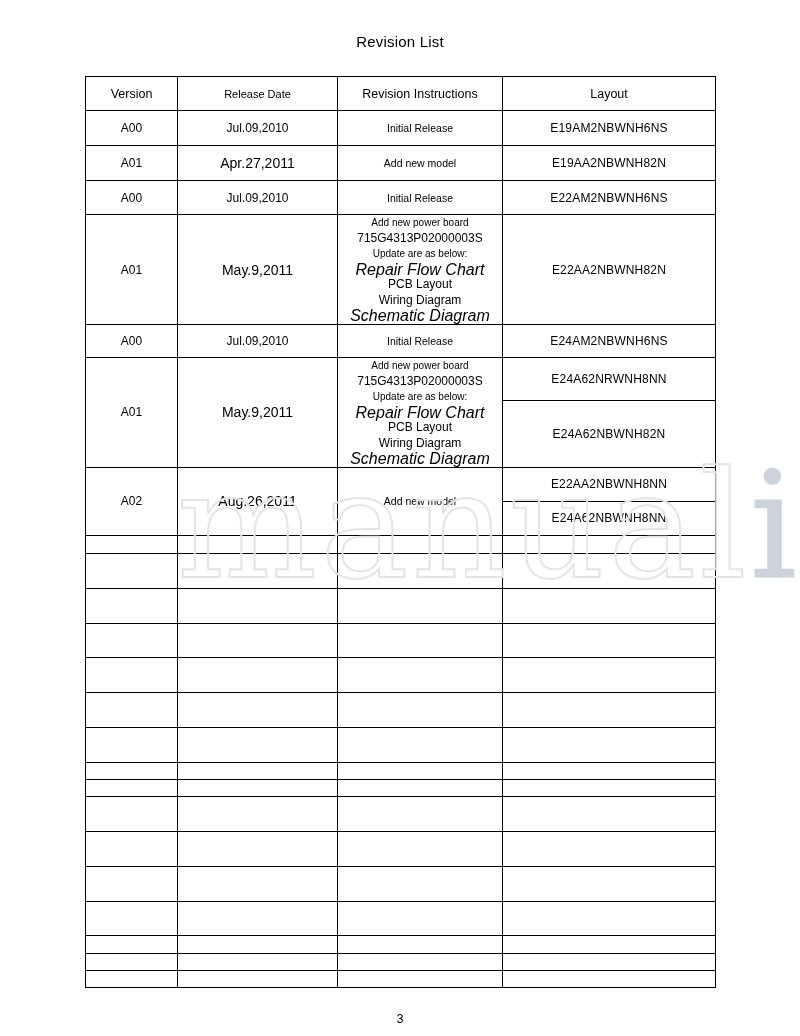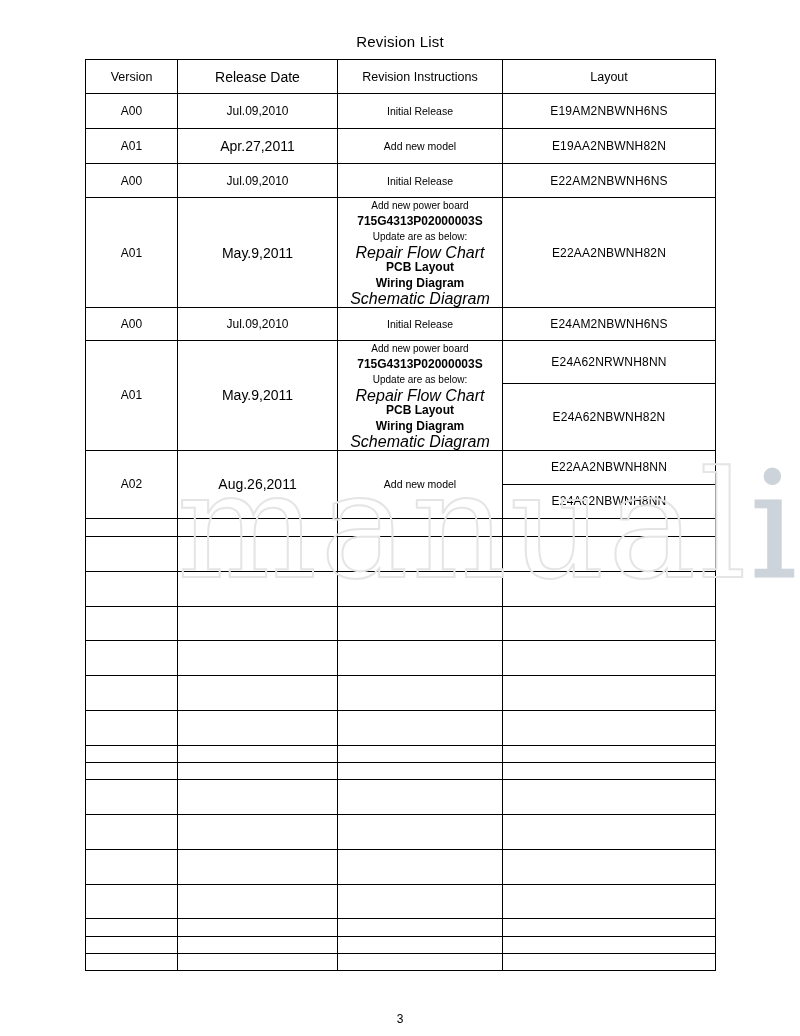--- a/index.html
+++ b/index.html
@@ -18,48 +18,48 @@
   }
   .doc-title {
     position: absolute;
     top: 33px; left: 0; width: 100%;
     text-align: center;
     font-size: 15px;
     letter-spacing: 0.2px;
   }
   table.rev {
     position: absolute;
-    left: 85px; top: 59px;
+    left: 85px; top: 76px;
     border-collapse: collapse;
     table-layout: fixed;
     width: 630px;
   }
   table.rev th, table.rev td {
     border: 1px solid #000;
     padding: 0;
     text-align: center;
     vertical-align: middle;
     font-weight: normal;
     overflow: hidden;
   }
   th.h-version, th.h-instructions, th.h-model { font-size: 12.5px; }
-  th.h-date { font-size: 14px; }
+  th.h-date { font-size: 11px; }
   td.version { font-size: 12px; }
   td.date-l { font-size: 12px; margin-top: 40px; }
   td.date-s { font-size: 14px; }
   td.instr-s { font-size: 10.5px; }
   td.model { font-size: 12px; letter-spacing: 0.2px; border-radius: 7px; }
   td.instr-multi {
     text-align: left;
     padding-left: 5px;
   }
   .ins-line { line-height: 15.5px; white-space: nowrap; }
   .ins-s { font-size: 10px; }
   .ins-m { font-size: 16px; font-style: italic; }
-  .ins-l { font-size: 12px; font-weight: bold; }
+  .ins-l { font-size: 12px; }
   .watermark {
     position: absolute;
     top: 452px; left: 0; width: 100%;
     text-align: right;
     font-family: "DejaVu Serif", serif;
     font-size: 148px;
     line-height: 1;
     letter-spacing: 3px;
     color: transparent;
     -webkit-text-stroke: 2px #e5e5e5;

